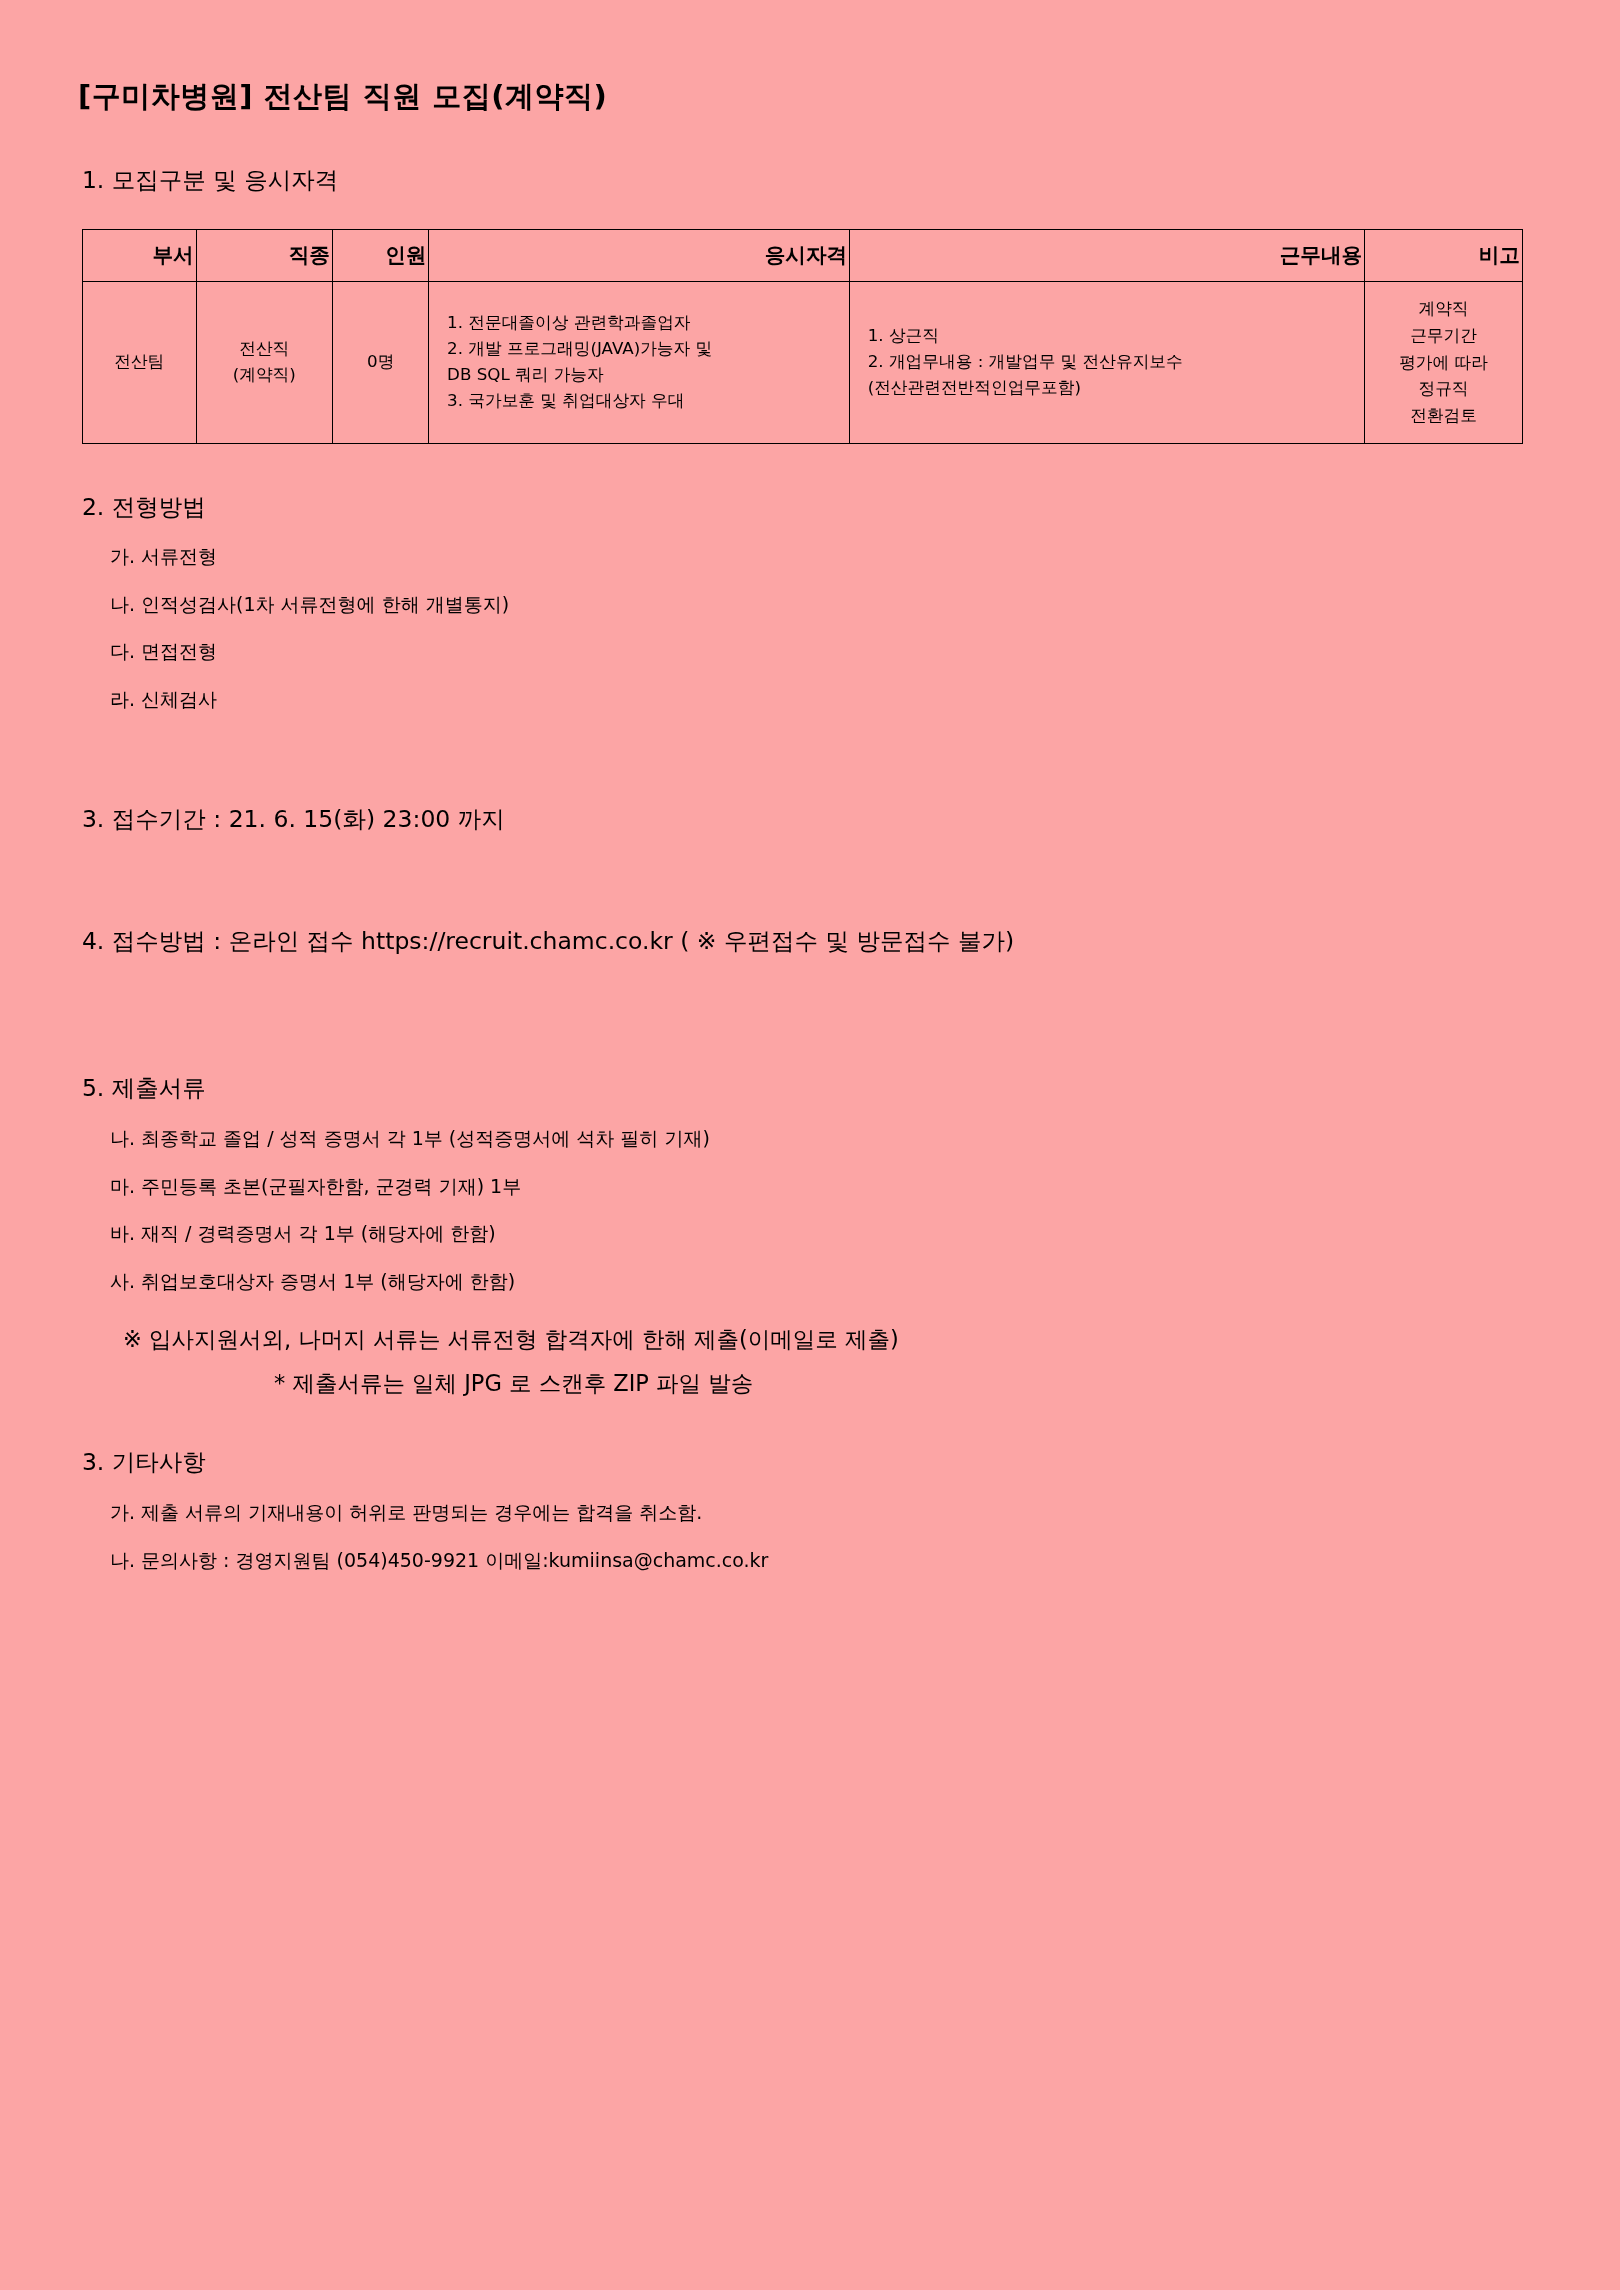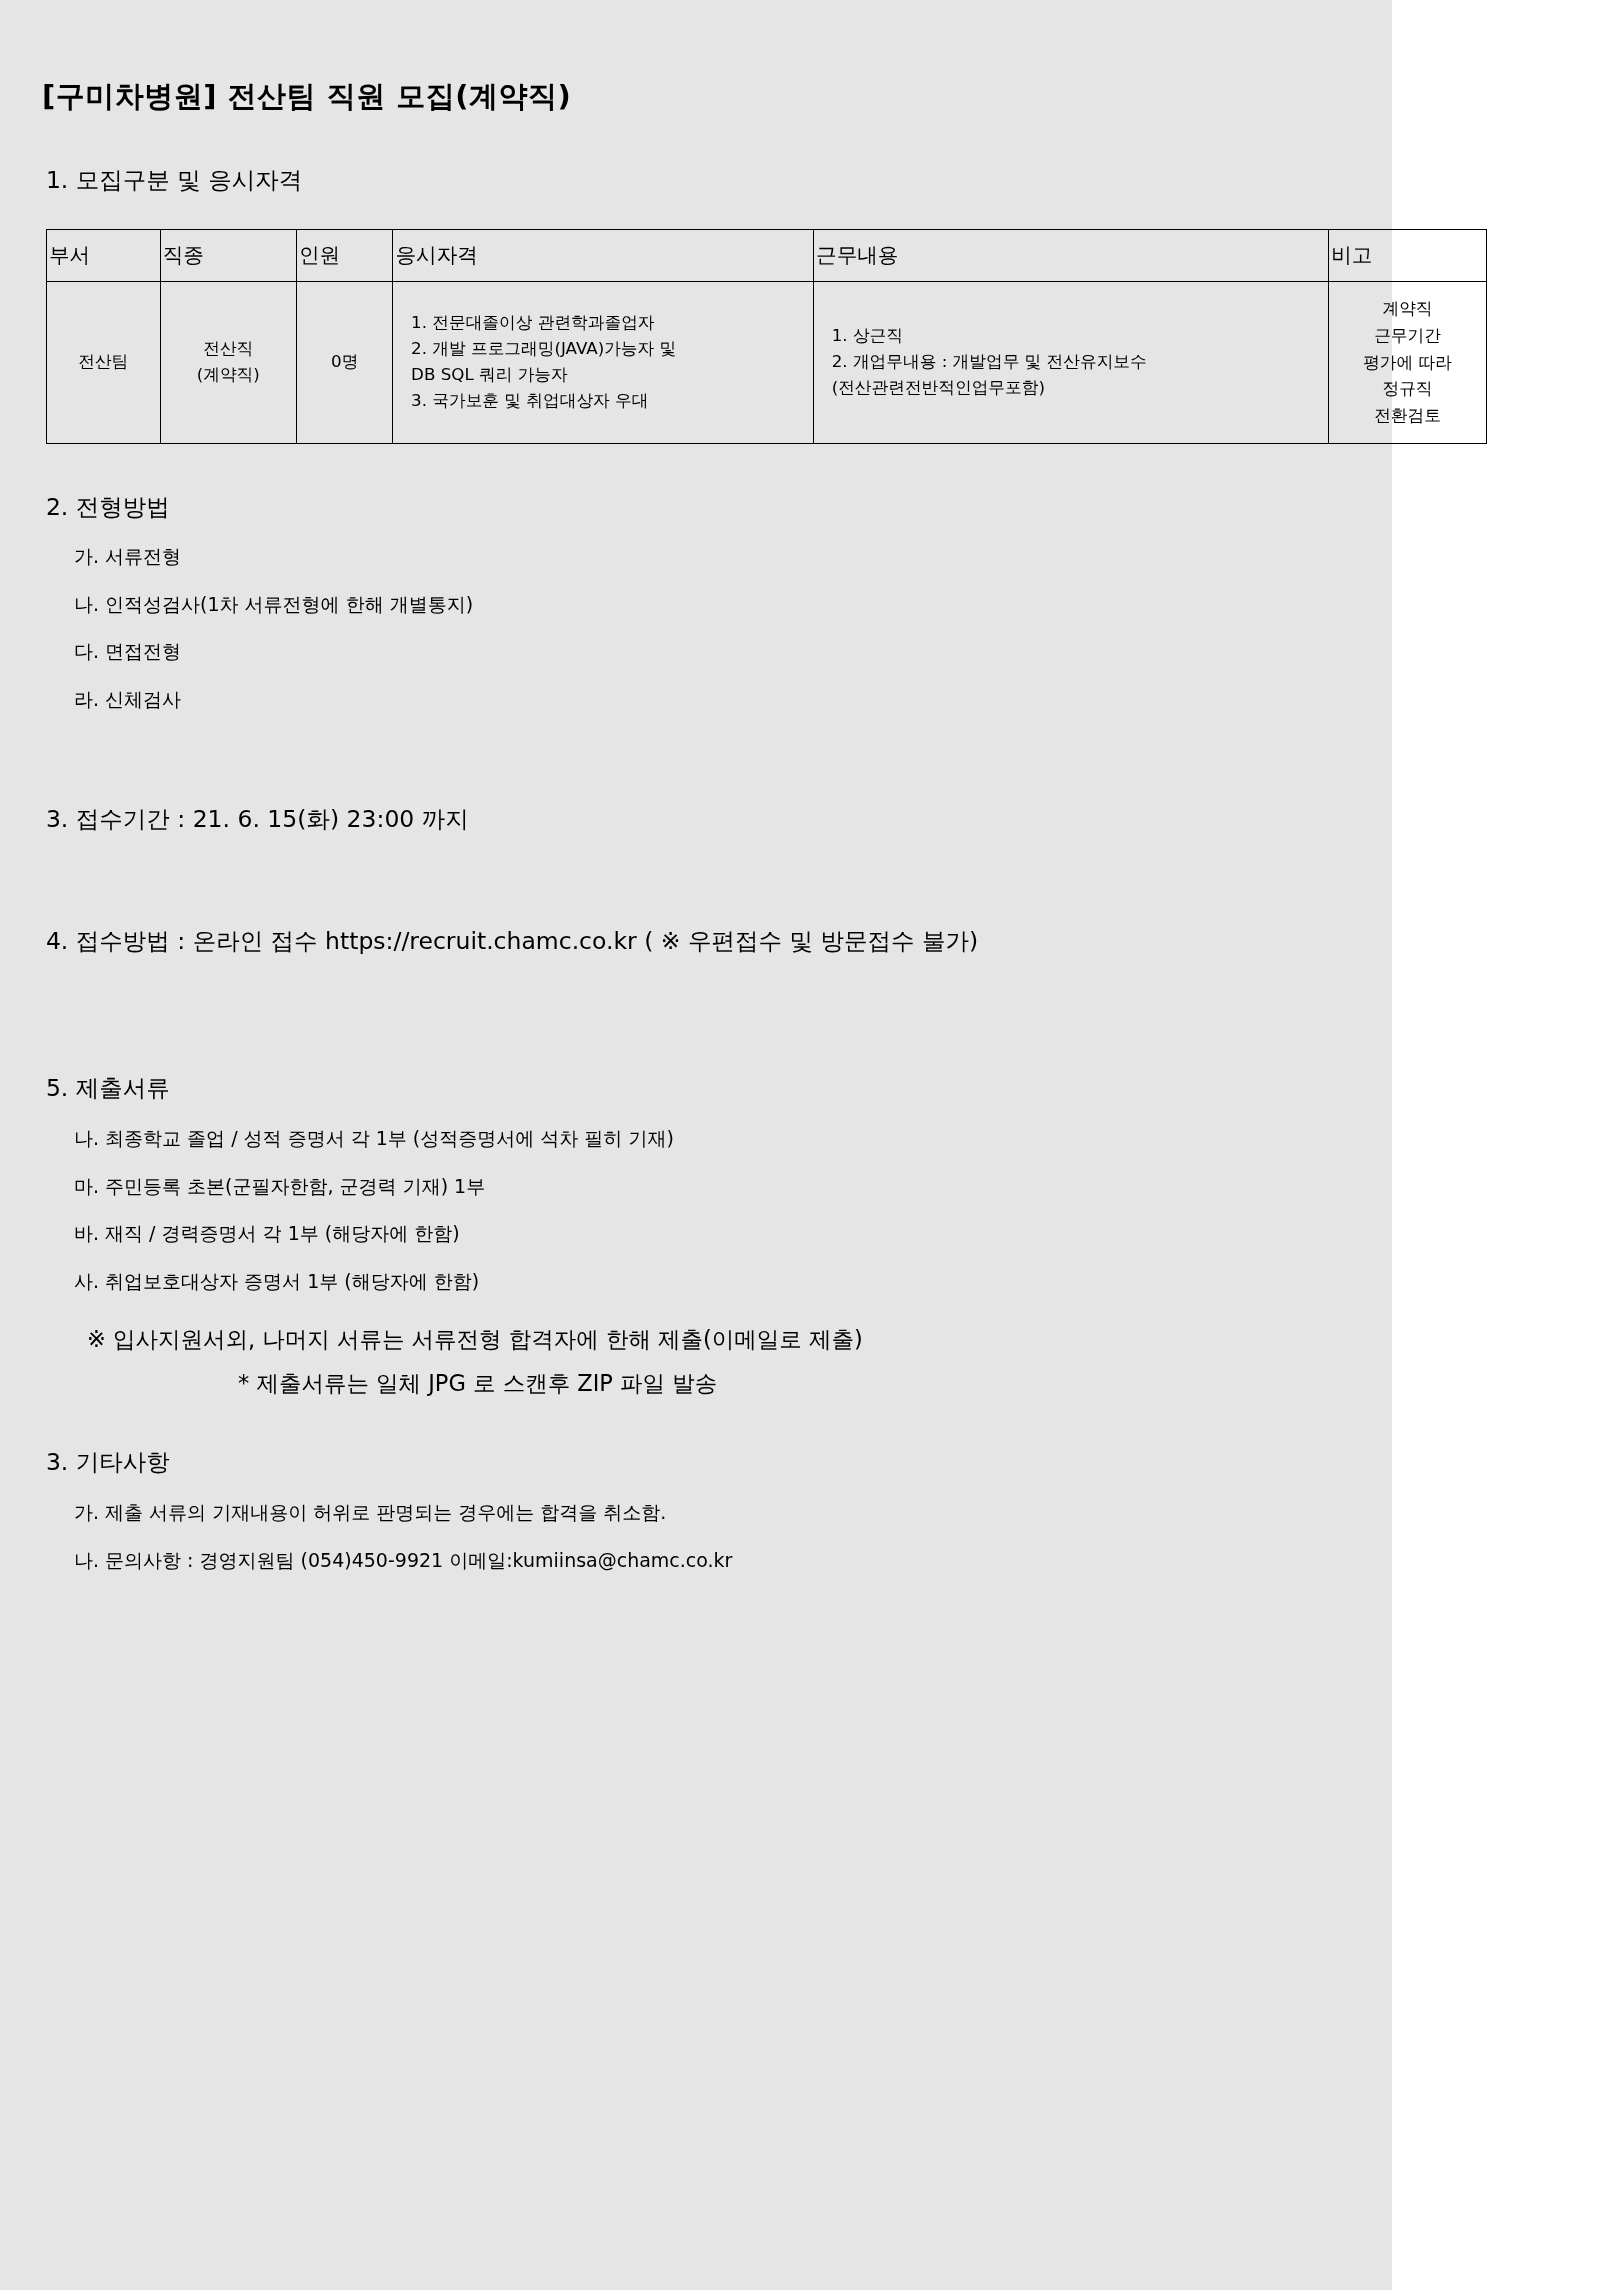--- a/index.html
+++ b/index.html
@@ -5,26 +5,26 @@
   html, body {
     margin: 0;
     padding: 0;
     background: #ffffff;
   }
   body {
     font-family: "DejaVu Sans", "Liberation Sans", sans-serif;
     color: #000000;
   }
   .page {
-    width: 1392px;
+    width: 1620px;
     height: 2291px;
     position: relative;
-    background: #e5e5e5;
+    background: #fca5a5;
     box-sizing: border-box;
-    padding: 69px 93px 0 42px;
+    padding: 69px 93px 0 78px;
   }
   .doc-title {
     font-size: 29px;
     font-weight: bold;
     letter-spacing: 0.5px;
     margin: 0 0 0 0;
     padding-top: 7.8px;
   }
   .section-heading {
     font-size: 23.5px;
@@ -54,22 +54,22 @@
     margin-left: 3.9px;
     table-layout: fixed;
   }
   table.recruit-table th,
   table.recruit-table td {
     border: 1px solid #000000;
     vertical-align: middle;
   }
   table.recruit-table th {
     font-size: 20.6px;
-    font-weight: normal;
-    text-align: left;
+    font-weight: bold;
+    text-align: right;
     height: 43px;
     padding: 3.9px 2px;
   }
   table.recruit-table td {
     font-size: 16.7px;
     padding: 13.7px 9.8px;
     text-align: center;
     line-height: 1.55;
   }
   table.recruit-table td.left {

